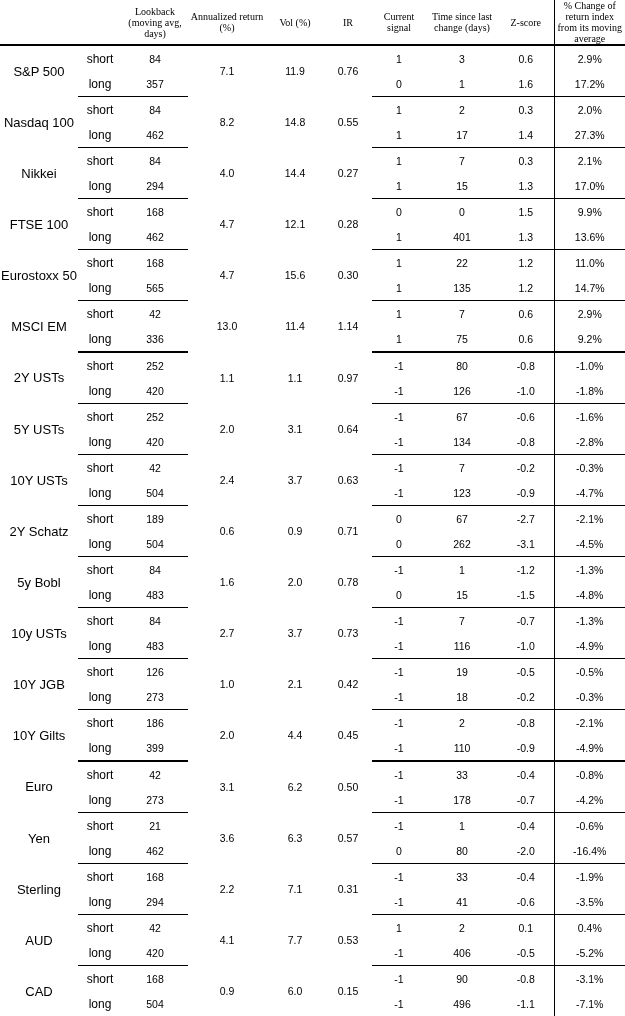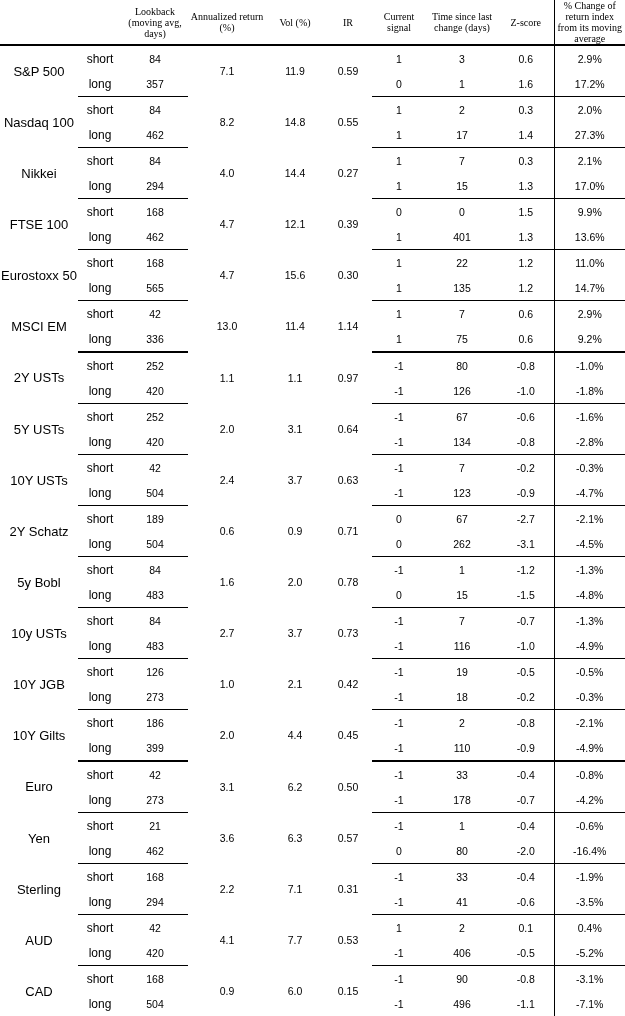--- a/index.html
+++ b/index.html
@@ -118,21 +118,21 @@
         <th class="vsep">% Change of return index from its moving average</th>
       </tr>
     </thead>
     <tbody id="tbody">
         <tr>
           <td class="name" rowspan="2">S&amp;P 500</td>
           <td class="term">short</td>
           <td>84</td>
           <td rowspan="2">7.1</td>
           <td rowspan="2">11.9</td>
-          <td rowspan="2">0.59</td>
+          <td rowspan="2">0.76</td>
           <td>1</td>
           <td>3</td>
           <td>0.6</td>
           <td class="vsep">2.9%</td>
         </tr>
         <tr class="block-end">
           <td class="term">long</td>
           <td>357</td>
           <td>0</td>
           <td>1</td>
@@ -178,21 +178,21 @@
           <td>15</td>
           <td>1.3</td>
           <td class="vsep">17.0%</td>
         </tr>
         <tr>
           <td class="name" rowspan="2">FTSE 100</td>
           <td class="term">short</td>
           <td>168</td>
           <td rowspan="2">4.7</td>
           <td rowspan="2">12.1</td>
-          <td rowspan="2">0.39</td>
+          <td rowspan="2">0.28</td>
           <td>0</td>
           <td>0</td>
           <td>1.5</td>
           <td class="vsep">9.9%</td>
         </tr>
         <tr class="block-end">
           <td class="term">long</td>
           <td>462</td>
           <td>1</td>
           <td>401</td>

